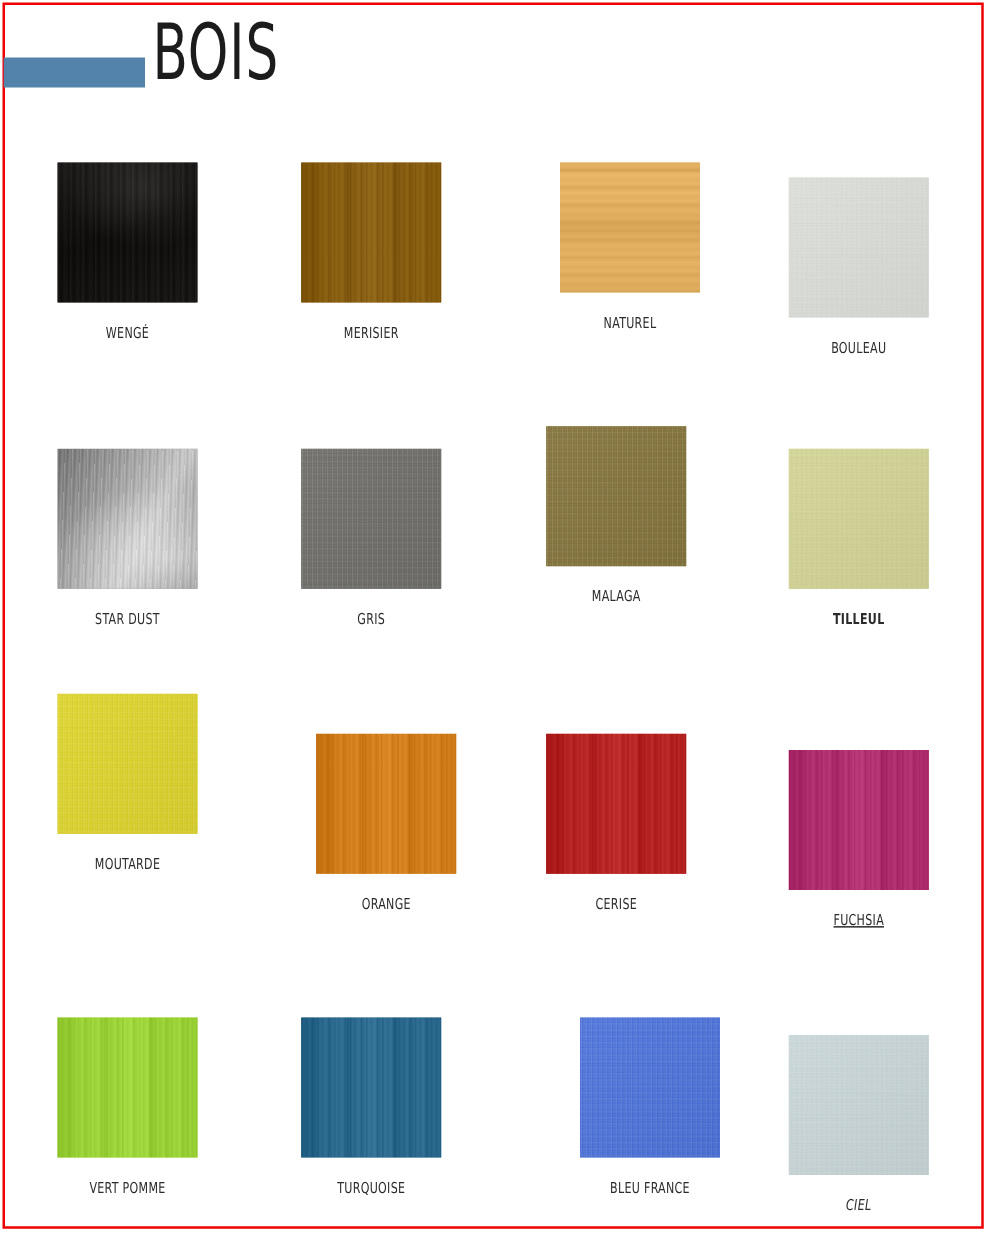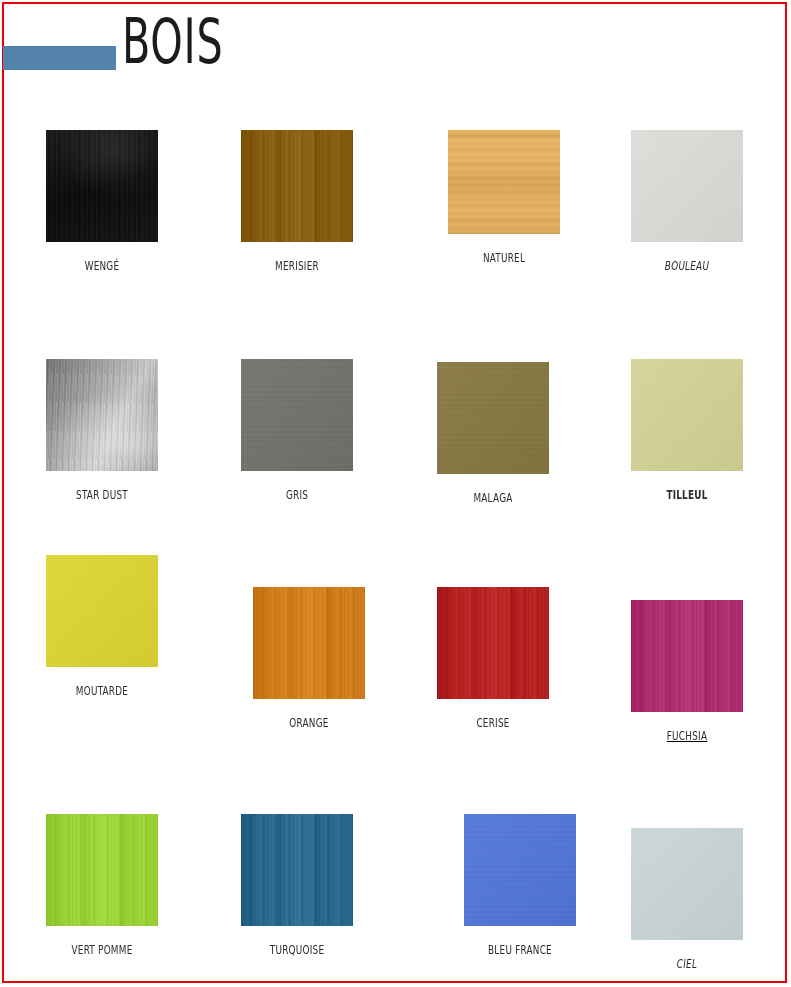--- a/index.html
+++ b/index.html
@@ -113,39 +113,39 @@
         <div class="tex" style="background-image: repeating-linear-gradient(90deg, rgba(112, 71, 0, 0.55) 0px, rgba(148, 107, 29, 0.3) 2px, rgba(124, 83, 5, 0.4) 4px, rgba(156, 115, 37, 0.25) 7px, rgba(108, 67, 0, 0.45) 9px, rgba(144, 103, 25, 0.2) 13px), repeating-linear-gradient(90deg, rgba(98, 57, 0, 0.35) 0px, rgba(0, 0, 0, 0) 11px, rgba(160, 119, 41, 0.25) 23px, rgba(0, 0, 0, 0) 37px), linear-gradient(90deg, rgb(122, 81, 3), rgb(146, 105, 27) 45%, rgb(128, 87, 9));"></div>
       </div>
       <div class="swatch-label">MERISIER</div>
     </div>
     <div class="swatch-cell" style="left: 437px; top: 130px; padding-left: 11px;">
       <div class="swatch-chip" style="background: rgb(224, 176, 96); height: 104px;">
         <div class="tex" style="background-image: repeating-linear-gradient(0deg, rgba(202, 154, 74, 0.45) 0px, rgba(236, 188, 108, 0.25) 3px, rgba(212, 164, 84, 0.3) 6px, rgba(240, 192, 112, 0.2) 10px, rgba(198, 150, 70, 0.35) 14px), repeating-linear-gradient(0deg, rgba(190, 142, 62, 0.3) 0px, rgba(0, 0, 0, 0) 14px, rgba(244, 196, 116, 0.22) 29px, rgba(0, 0, 0, 0) 48px), linear-gradient(rgb(234, 186, 106), rgb(218, 170, 90) 55%, rgb(228, 180, 100));"></div>
       </div>
       <div class="swatch-label">NATUREL</div>
     </div>
-    <div class="swatch-cell" style="left: 631px; top: 130px; font-style: italic;">
+    <div class="swatch-cell" style="left: 631px; top: 142px;">
       <div class="swatch-chip" style="background: rgb(213, 216, 210);">
         <div class="tex" style="background-image: repeating-linear-gradient(90deg, rgba(199, 202, 196, 0.28) 0px, rgba(255, 255, 255, 0.1) 1px, rgba(205, 208, 202, 0.18) 2px, rgba(255, 255, 255, 0.05) 4px), repeating-linear-gradient(0deg, rgba(203, 206, 200, 0.22) 0px, rgba(255, 255, 255, 0.07) 2px, rgba(207, 210, 204, 0.14) 3px, rgba(255, 255, 255, 0.04) 5px), linear-gradient(135deg, rgb(221, 224, 218), rgb(205, 208, 202));"></div>
       </div>
       <div class="swatch-label">BOULEAU</div>
     </div>
     <div class="swatch-cell" style="left: 46px; top: 359px;">
       <div class="swatch-chip" style="background: rgb(155, 155, 155);">
         <div class="tex" style="background-image: repeating-linear-gradient(92deg, rgba(255, 255, 255, 0.2) 0px, rgba(0, 0, 0, 0.1) 2px, rgba(255, 255, 255, 0.1) 4px, rgba(0, 0, 0, 0.06) 6px), radial-gradient(140% 90% at 78% 78%, rgba(255, 255, 255, 0.55), rgba(255, 255, 255, 0) 58%), linear-gradient(118deg, rgb(113, 113, 113) 0%, rgb(161, 161, 161) 34%, rgb(203, 203, 203) 62%, rgb(165, 165, 165) 82%, rgb(135, 135, 135) 100%);"></div>
       </div>
       <div class="swatch-label">STAR DUST</div>
     </div>
     <div class="swatch-cell" style="left: 241px; top: 359px;">
       <div class="swatch-chip" style="background: rgb(107, 106, 102);">
         <div class="tex" style="background-image: repeating-linear-gradient(90deg, rgba(93, 92, 88, 0.28) 0px, rgba(255, 255, 255, 0.1) 1px, rgba(99, 98, 94, 0.18) 2px, rgba(255, 255, 255, 0.05) 4px), repeating-linear-gradient(0deg, rgba(97, 96, 92, 0.22) 0px, rgba(255, 255, 255, 0.07) 2px, rgba(101, 100, 96, 0.14) 3px, rgba(255, 255, 255, 0.04) 5px), linear-gradient(135deg, rgb(115, 114, 110), rgb(99, 98, 94));"></div>
       </div>
       <div class="swatch-label">GRIS</div>
     </div>
-    <div class="swatch-cell" style="left: 437px; top: 362px;">
+    <div class="swatch-cell" style="left: 437px; top: 341px;">
       <div class="swatch-chip" style="background: rgb(128, 112, 58);">
         <div class="tex" style="background-image: repeating-linear-gradient(90deg, rgba(114, 98, 44, 0.28) 0px, rgba(255, 255, 255, 0.1) 1px, rgba(120, 104, 50, 0.18) 2px, rgba(255, 255, 255, 0.05) 4px), repeating-linear-gradient(0deg, rgba(118, 102, 48, 0.22) 0px, rgba(255, 255, 255, 0.07) 2px, rgba(122, 106, 52, 0.14) 3px, rgba(255, 255, 255, 0.04) 5px), linear-gradient(135deg, rgb(136, 120, 66), rgb(120, 104, 50));"></div>
       </div>
       <div class="swatch-label">MALAGA</div>
     </div>
     <div class="swatch-cell" style="left: 631px; top: 359px; font-weight: bold;">
       <div class="swatch-chip" style="background: rgb(204, 206, 143);">
         <div class="tex" style="background-image: repeating-linear-gradient(90deg, rgba(190, 192, 129, 0.28) 0px, rgba(255, 255, 255, 0.1) 1px, rgba(196, 198, 135, 0.18) 2px, rgba(255, 255, 255, 0.05) 4px), repeating-linear-gradient(0deg, rgba(194, 196, 133, 0.22) 0px, rgba(255, 255, 255, 0.07) 2px, rgba(198, 200, 137, 0.14) 3px, rgba(255, 255, 255, 0.04) 5px), linear-gradient(135deg, rgb(212, 214, 151), rgb(196, 198, 135));"></div>
       </div>
       <div class="swatch-label">TILLEUL</div>

